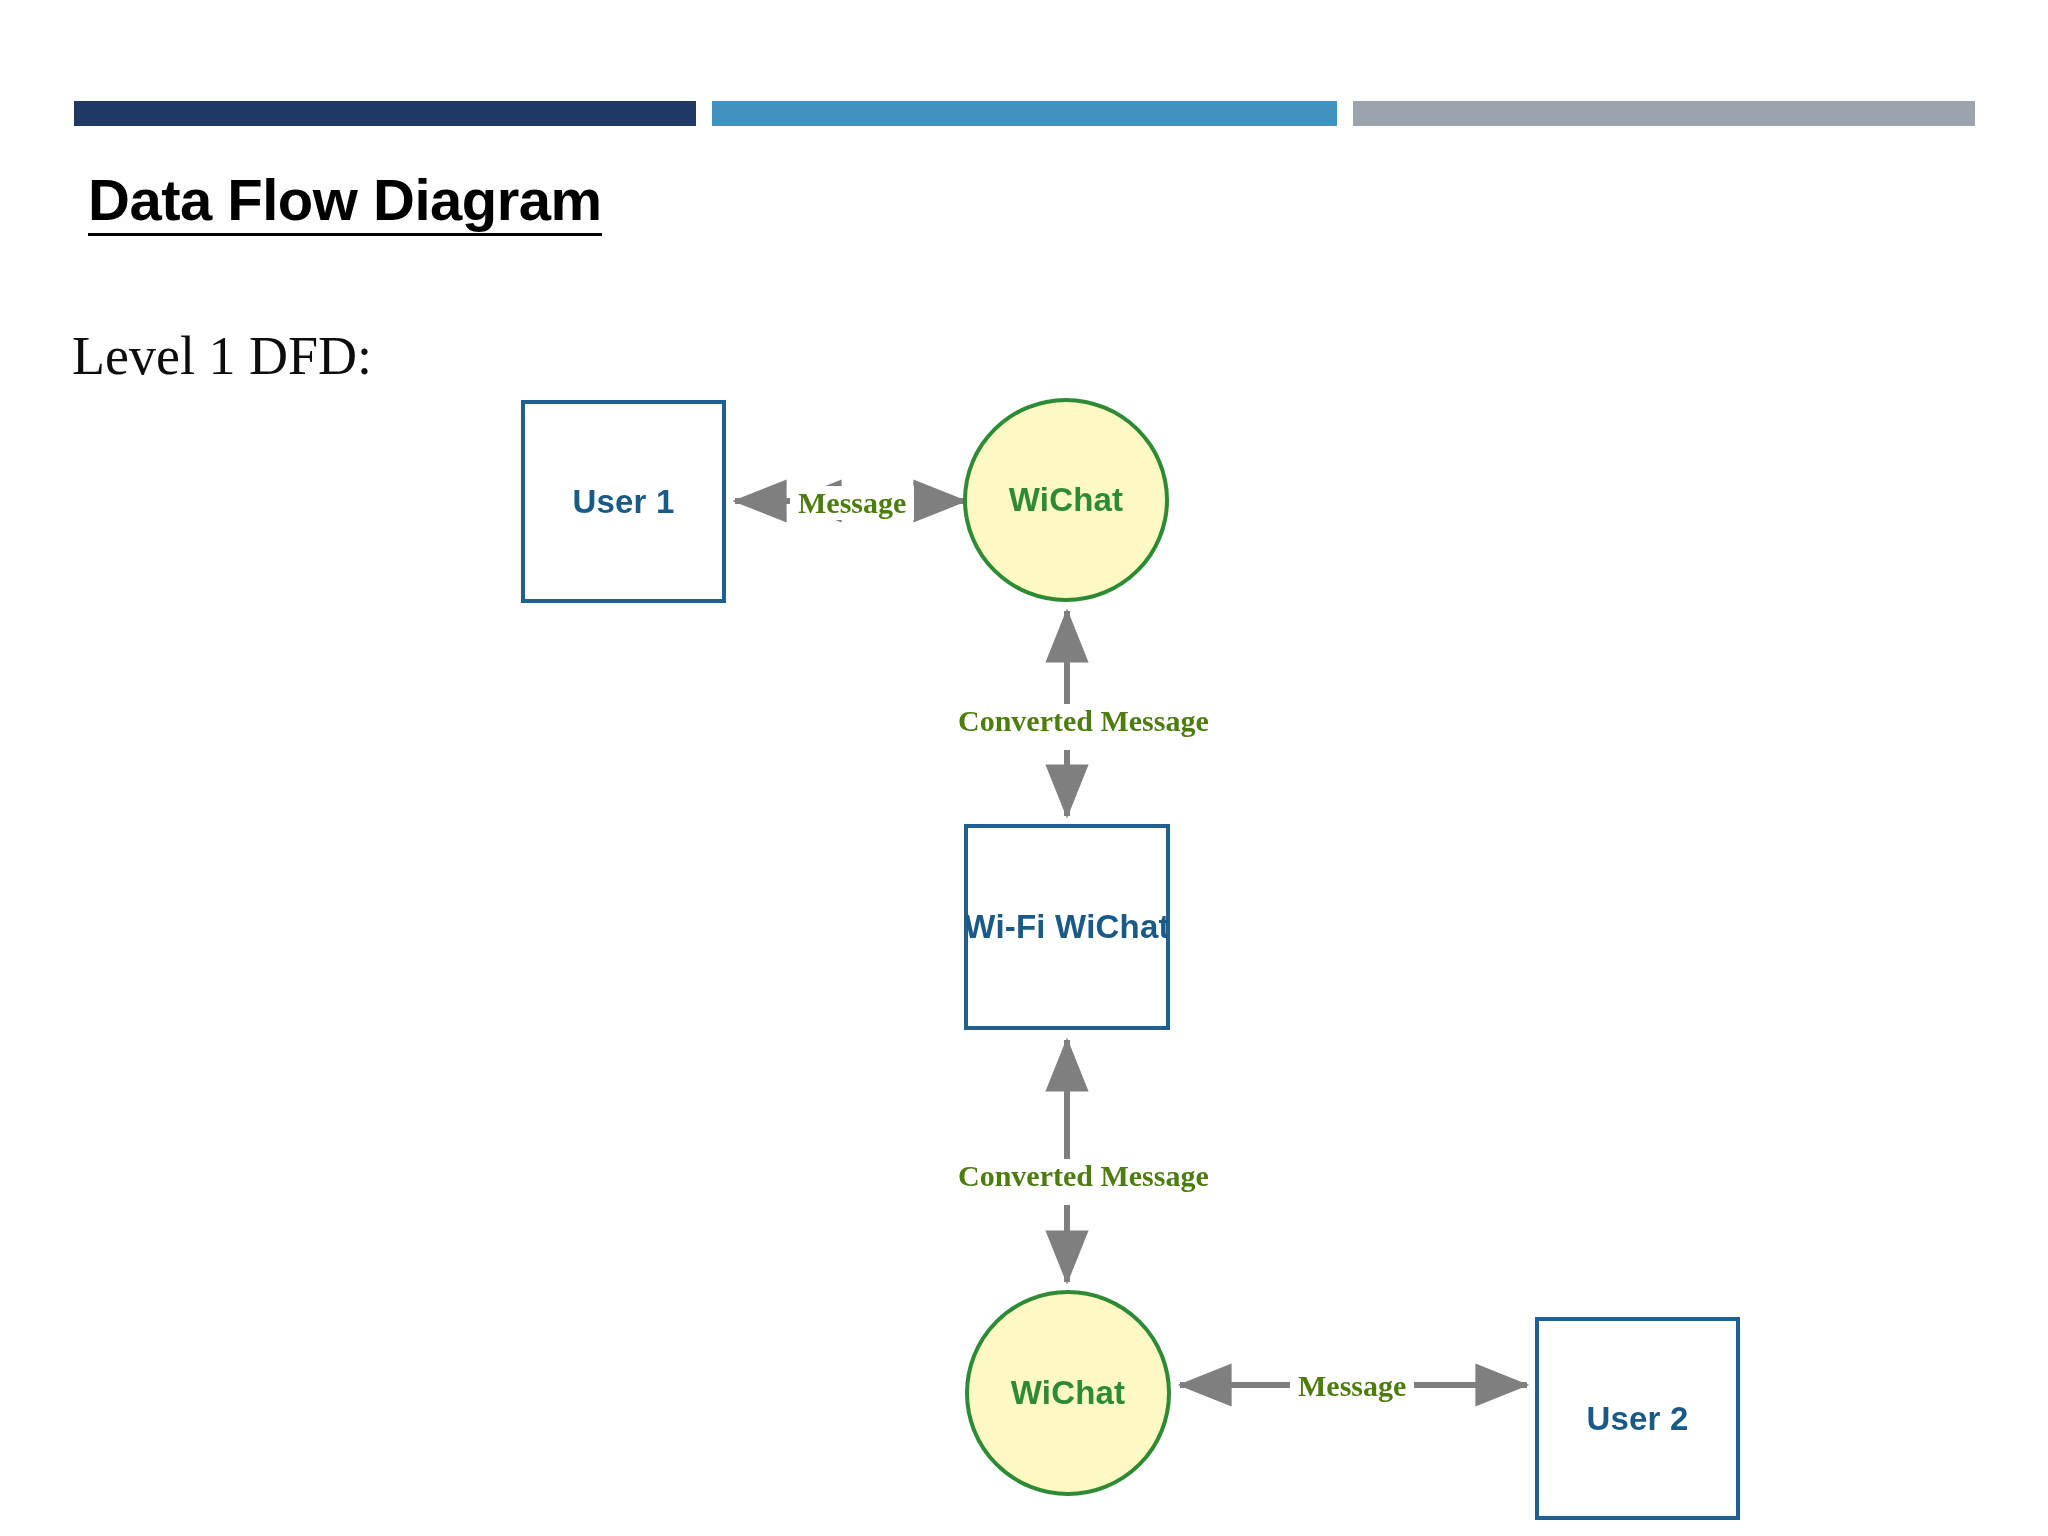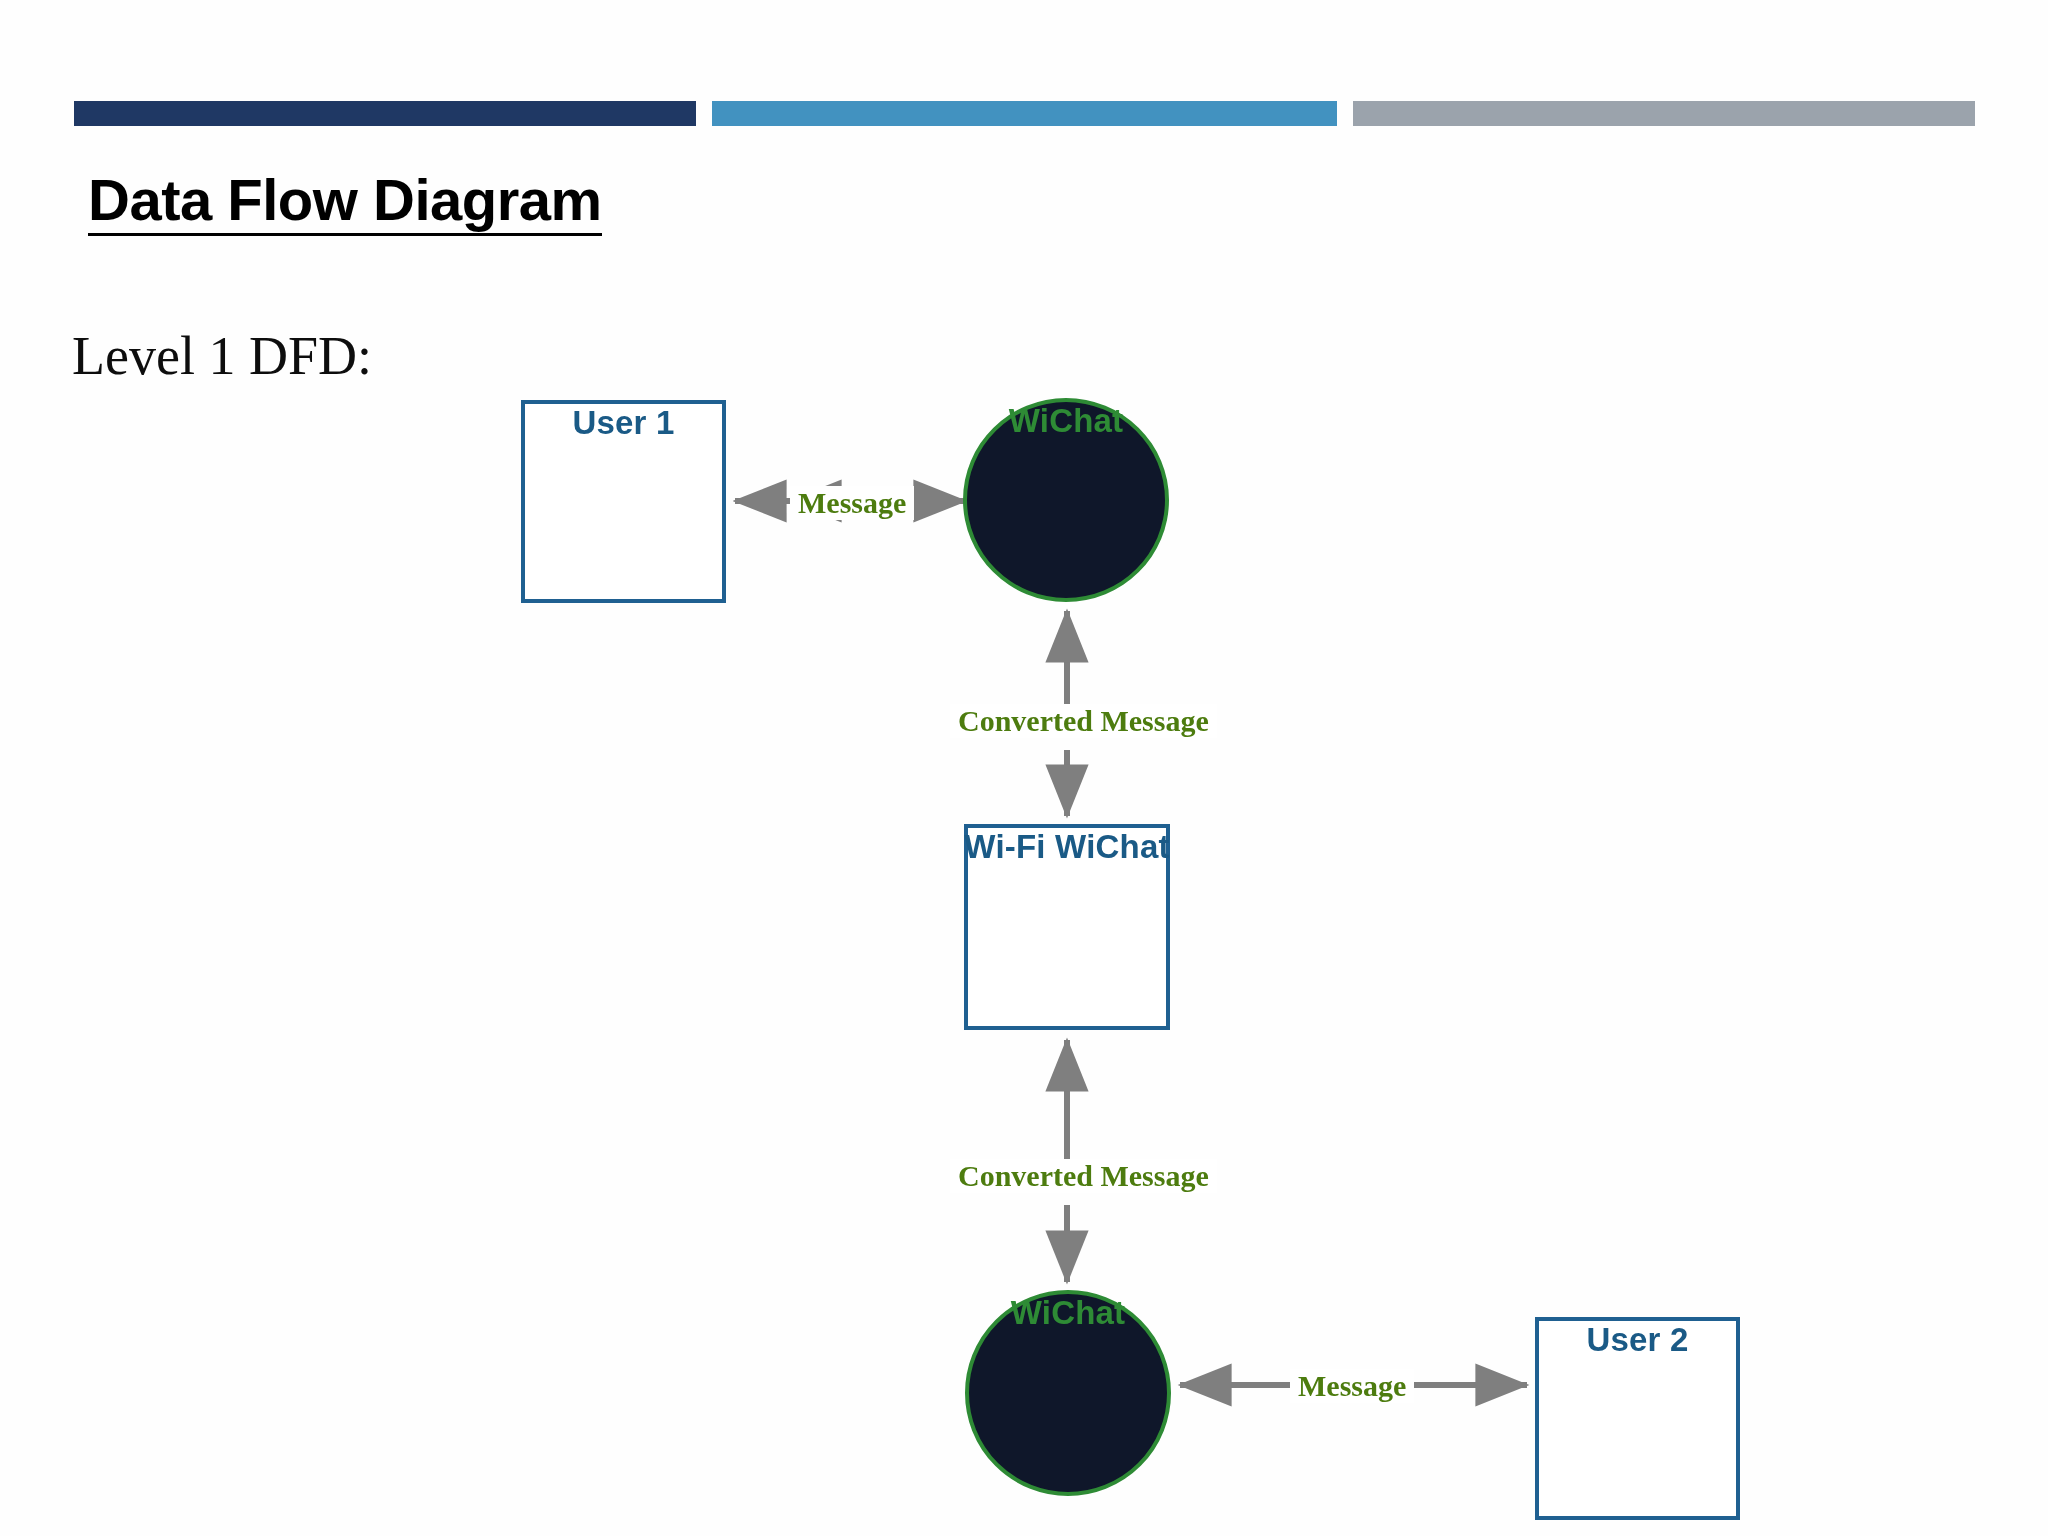--- a/index.html
+++ b/index.html
@@ -65,32 +65,32 @@
     position: absolute;
     left: 0; top: 0;
     width: 2048px;
     height: 1536px;
   }
 
   .node {
     position: absolute;
     box-sizing: border-box;
     display: flex;
-    align-items: flex-start;
+    align-items: center;
     justify-content: center;
   }
 
   .entity-box {
     border: 4px solid #1F6091;
     background: #ffffff;
   }
   .process-circle {
     border: 4px solid #2E8B35;
     border-radius: 50%;
-    background: #0f172a;
+    background: #fef9c3;
   }
 
   .node-label {
     font-family: "Liberation Sans", sans-serif;
     font-size: 33px;
     font-weight: 600;
     letter-spacing: 0.2px;
     white-space: nowrap;
   }
   .label-blue  { color: #1A5A86; }

